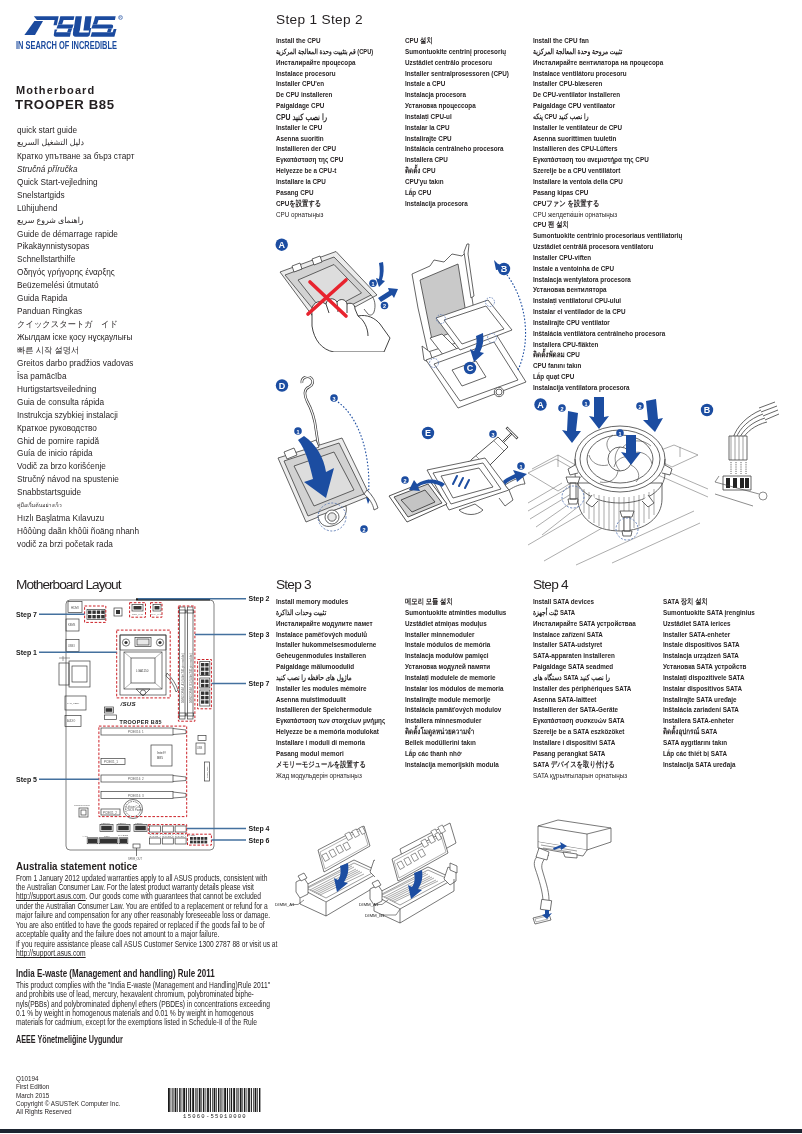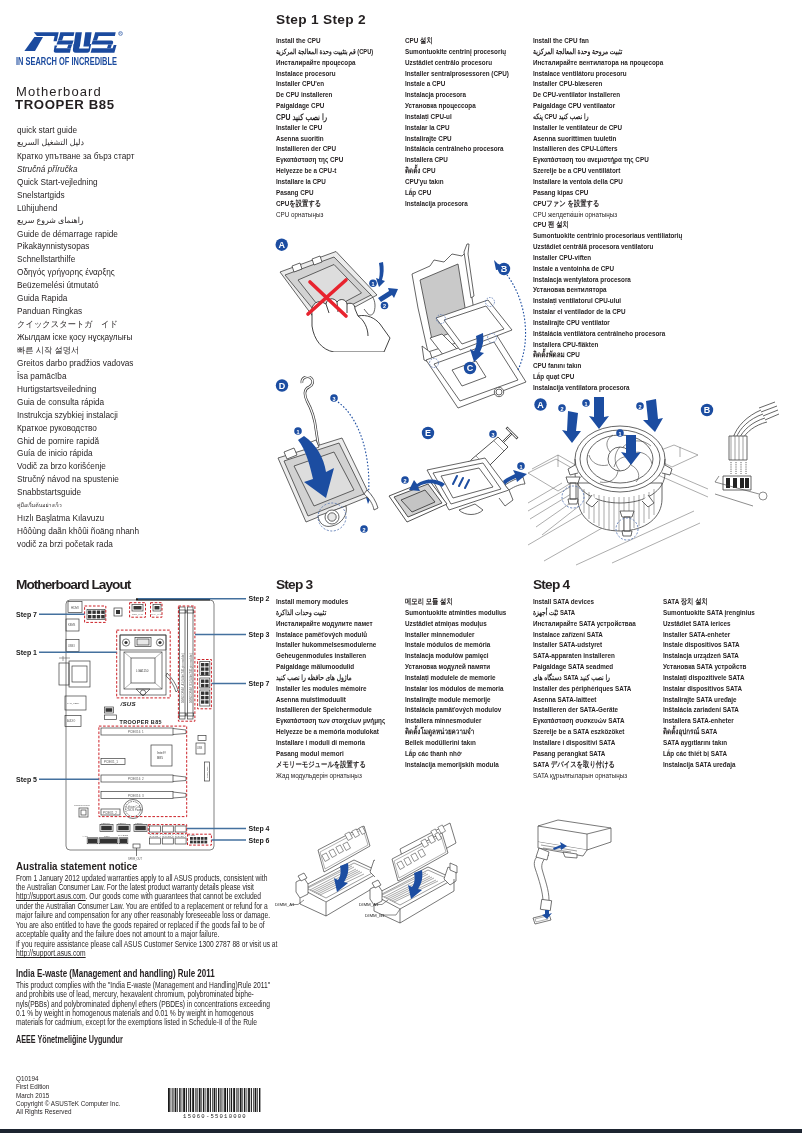--- a/index.html
+++ b/index.html
@@ -1,33 +1,33 @@
 <!DOCTYPE html>
 <html><head>
 <meta charset="utf-8">
 <style>
 html,body{margin:0;padding:0;background:#fff;}
 .page{position:relative;width:802px;height:1134px;overflow:hidden;background:#fff;
   font-family:"Liberation Sans",sans-serif;color:#231f20;}
 .abs{position:absolute;}
-.h1{font-weight:bold;font-size:13.7px;letter-spacing:0.3px;}
+.h1{font-weight:normal;font-size:13.7px;letter-spacing:0.3px;}
 .list{font-weight:bold;font-size:7.9px;line-height:10.85px;white-space:nowrap;
   transform:scaleX(0.80);transform-origin:0 0;}
 .list div{height:10.85px;}
 .lang{font-size:8.6px;line-height:12.95px;white-space:nowrap;transform:scaleX(0.96);transform-origin:0 0;}
 .lang div{height:12.95px;}
 .para{font-size:8.4px;line-height:9.35px;white-space:nowrap;transform:scaleX(0.80);transform-origin:0 0;}
 .bh{font-weight:bold;font-size:10px;transform:scaleX(0.8);transform-origin:0 0;white-space:nowrap;}
 .nw{white-space:nowrap;}
 </style>
 </head>
 <body>
 <div class="page">
 
-<div class="abs" style="left:14px;top:28px;">
+<div class="abs" style="left:14px;top:12px;">
 <svg width="112" height="40" viewBox="0 0 112 40">
 <g fill="#1b4a9e">
 
 <path d="M19.8 4.2 L44.7 4.2 L43.9 8 L22.9 8 Z"></path>
 
 <path d="M40.6 8 L43.9 8 L42.8 13.2 L39.5 13.2 Z"></path>
 
 <path d="M20.4 9 L29 9 L21 22.9 L10.4 22.9 Z"></path>
 
 <path d="M46.3 4.2 L60.4 4.2 L59.6 8 L49.6 8 L48.1 12.4 L43.9 12.4 L45.3 8.4 C45.6 7 46 5.6 46.3 4.2 Z"></path>
@@ -47,21 +47,21 @@
 <path d="M77.9 20.3 L98.6 20.3 L99.7 16.9 L102.5 16.9 L100.4 24.7 L76.6 24.7 Z"></path>
 </g>
 
 <circle cx="106.5" cy="5.5" r="2" fill="none" stroke="#1b4a9e" stroke-width="0.5"></circle>
 <text x="106.5" y="7" font-size="3.4" text-anchor="middle" fill="#1b4a9e" font-family="Liberation Sans">R</text>
 
 <text x="2" y="36.6" font-size="11.5" font-weight="bold" fill="#1b4a9e" font-family="Liberation Sans" textLength="101" lengthAdjust="spacingAndGlyphs">IN SEARCH OF INCREDIBLE</text>
 </svg>
 </div>
 
-<div class="abs nw" style="left:16px;top:83.5px;font-weight:normal;font-size:13px;letter-spacing:1.1px;text-align:right;">Motherboard</div>
+<div class="abs nw" style="left:16px;top:83.5px;font-weight:bold;font-size:11px;letter-spacing:1.1px;text-align:right;">Motherboard</div>
 <div class="abs nw" style="left:15px;top:97px;font-weight:bold;font-size:13.2px;letter-spacing:0.6px;">TROOPER B85</div>
 
 <div class="abs lang" style="left:17px;top:124px;">
 <div>quick start guide</div>
 <div style="font-size:8.2px;">دليل التشغيل السريع</div>
 <div>Кратко упътване за бърз старт</div>
 <div style="font-style:italic;">Stručná příručka</div>
 <div>Quick Start-vejledning</div>
 <div>Snelstartgids</div>
 <div>Lühijuhend</div>

